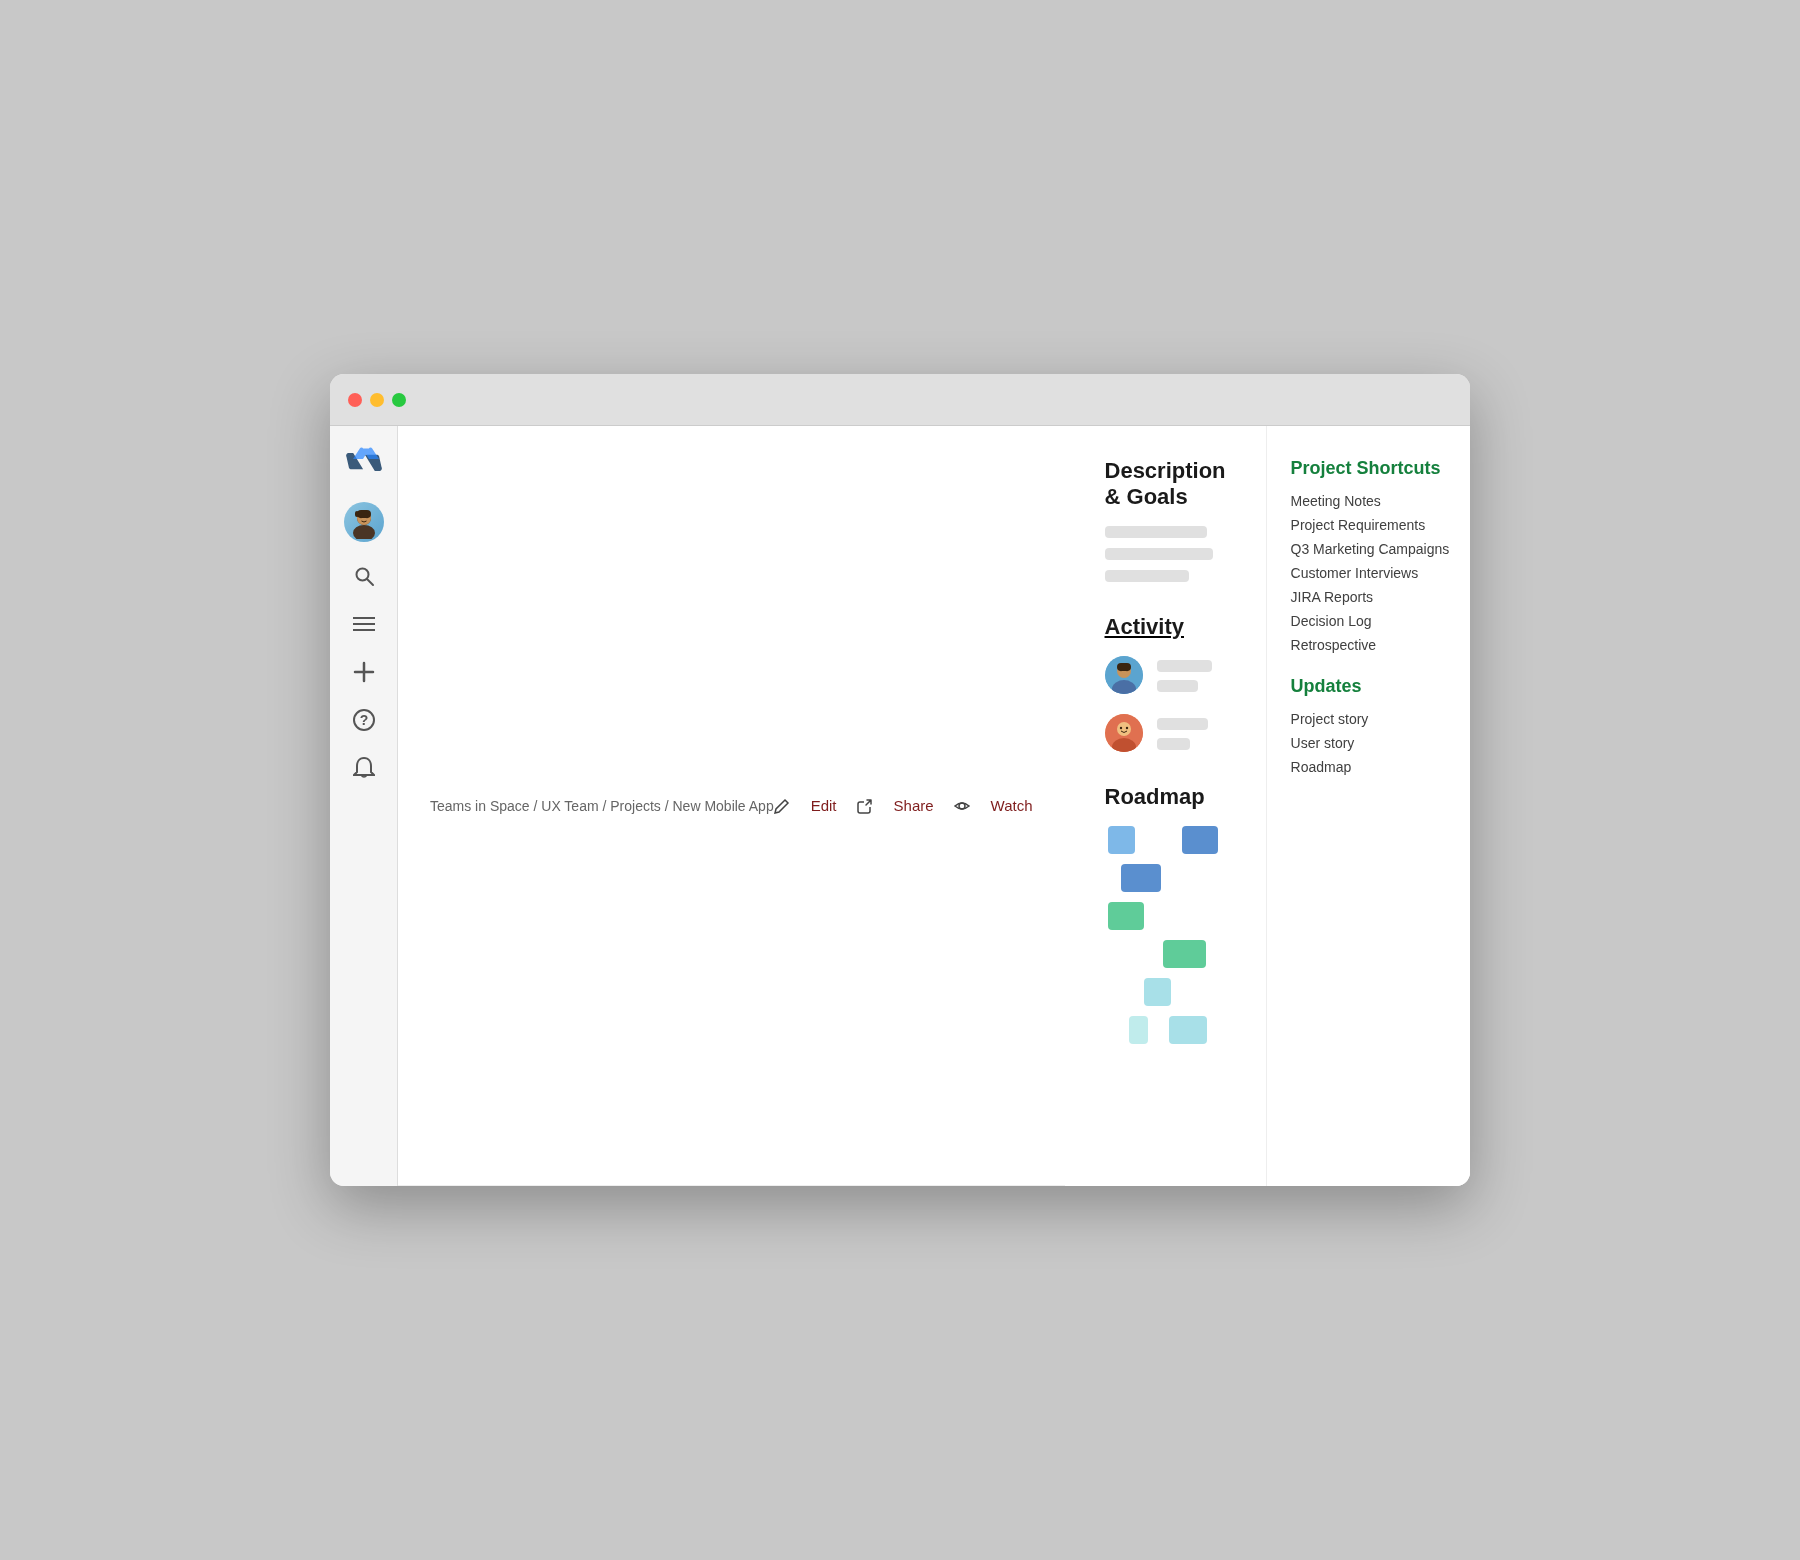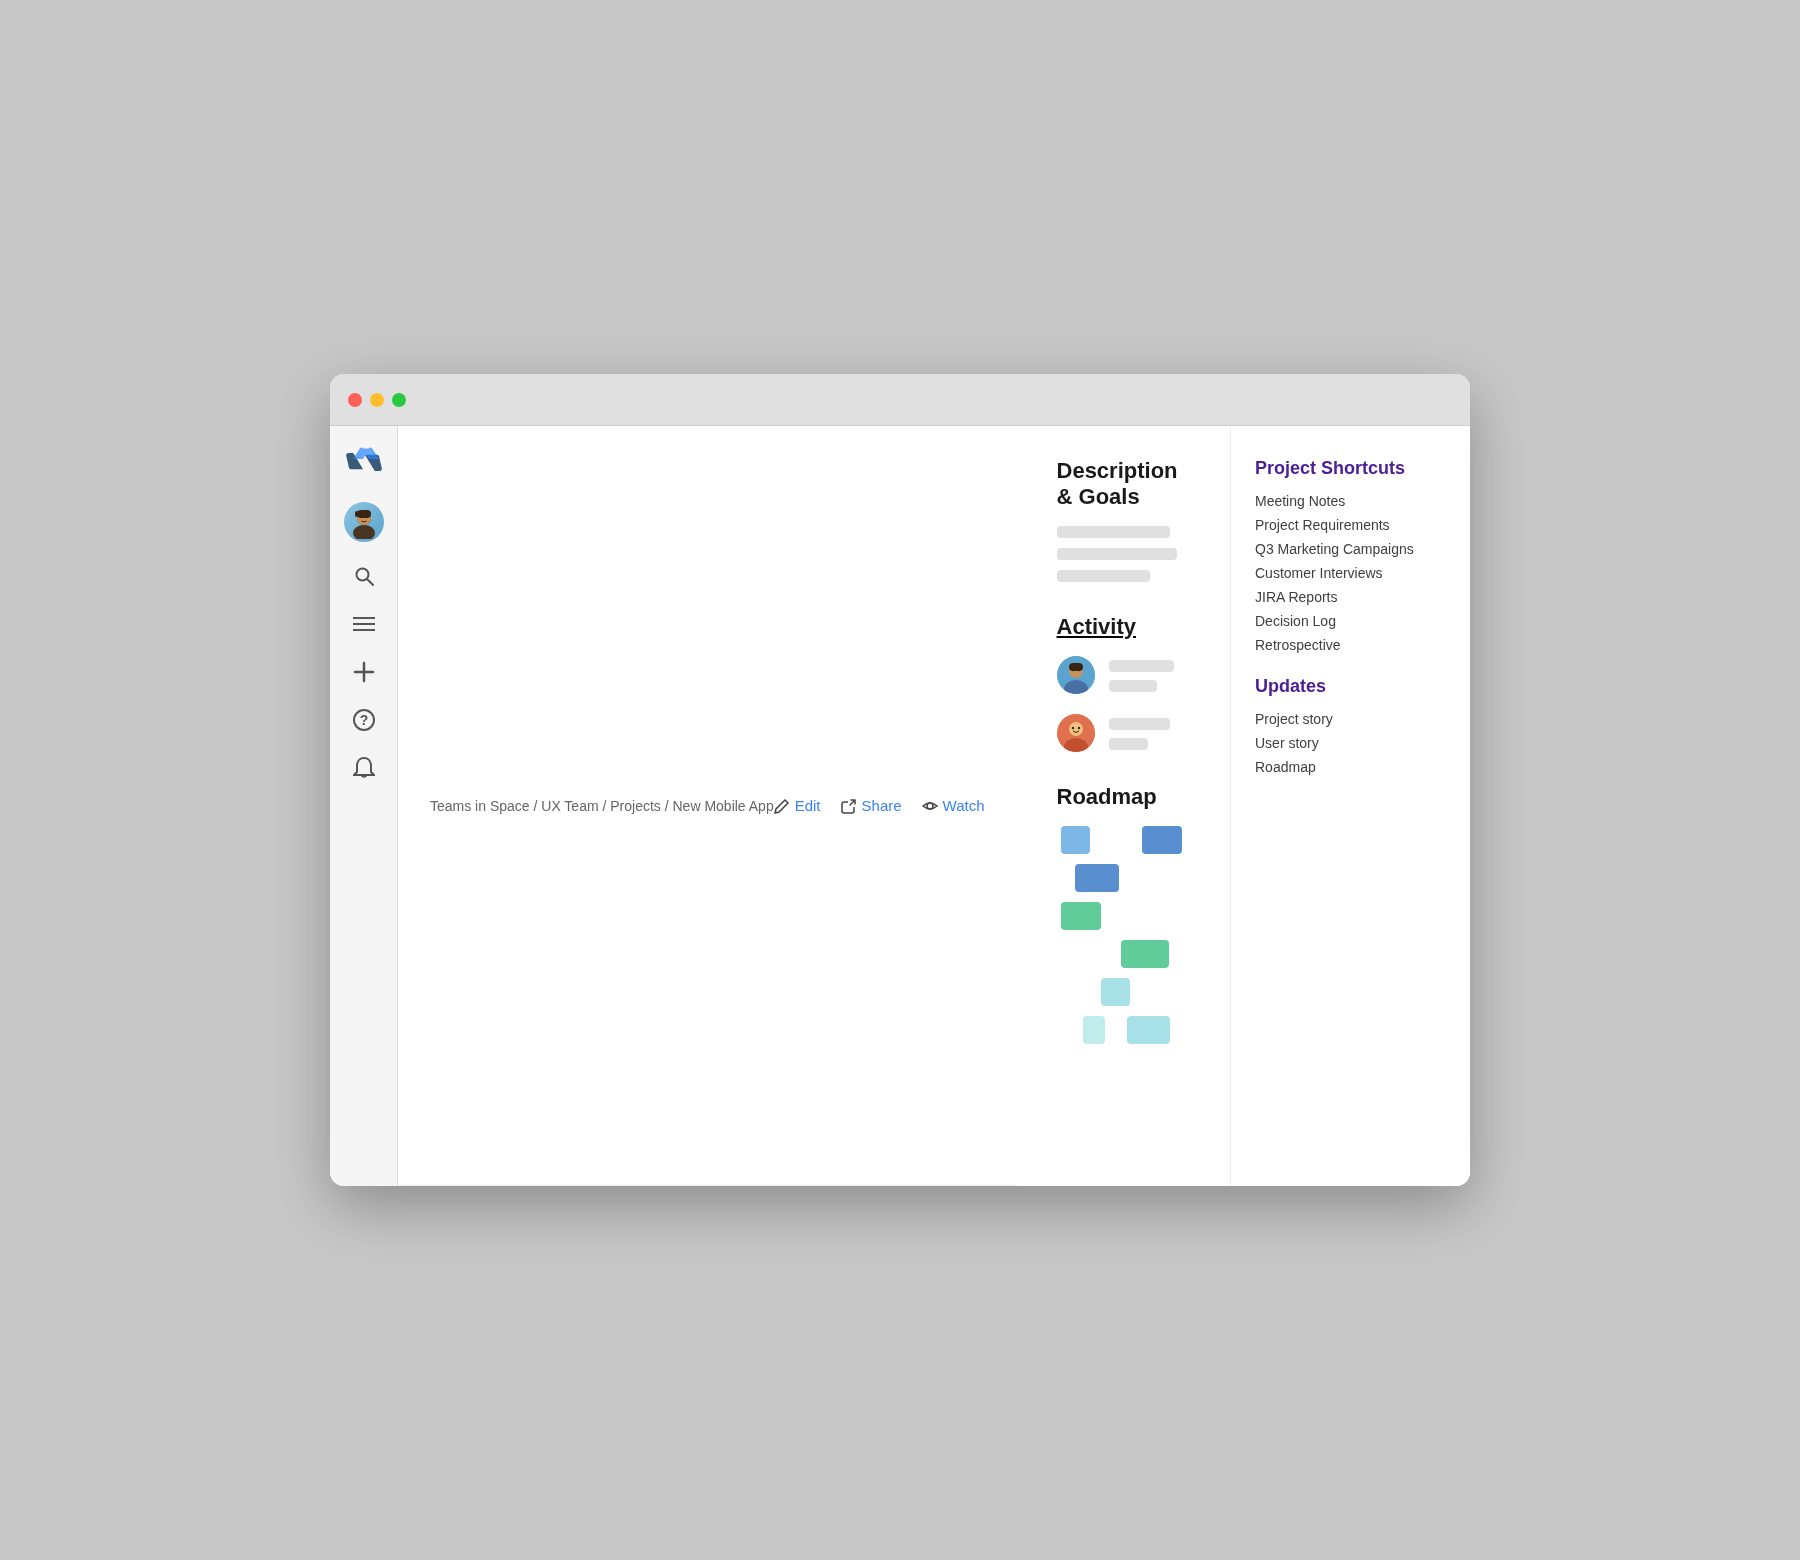--- a/index.html
+++ b/index.html
@@ -105,22 +105,22 @@
       font-size: 14px;
     }
     .topbar-actions {
       display: flex;
       gap: 20px;
       align-items: center;
     }
     .topbar-action {
       display: flex;
       align-items: center;
-      gap: 5px;
-      color: #3b82f6;
+      gap: 21px;
+      color: #7f1d1d;
       font-size: 15px;
       cursor: pointer;
     }
     .topbar-action svg {
       width: 16px;
       height: 16px;
     }
 
     .content-area {
       display: flex;
@@ -196,21 +196,21 @@
     .sidebar-right {
       width: 240px;
       padding: 32px 24px;
       background: #fff;
       border-left: 1px solid #eee;
       flex-shrink: 0;
     }
     .shortcuts-title {
       font-size: 18px;
       font-weight: 700;
-      color: #4c1d95;
+      color: #15803d;
       margin-bottom: 14px;
     }
     .shortcut-link {
       display: block;
       color: #404040;
       font-size: 14px;
       margin-bottom: 8px;
       cursor: pointer;
       text-decoration: none;
     }

